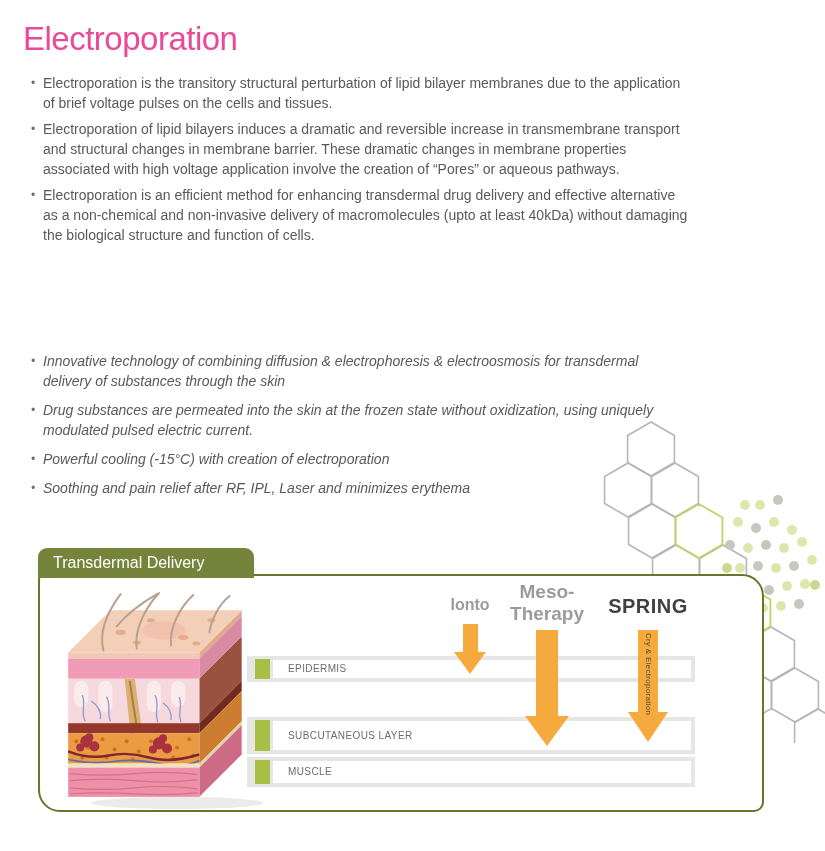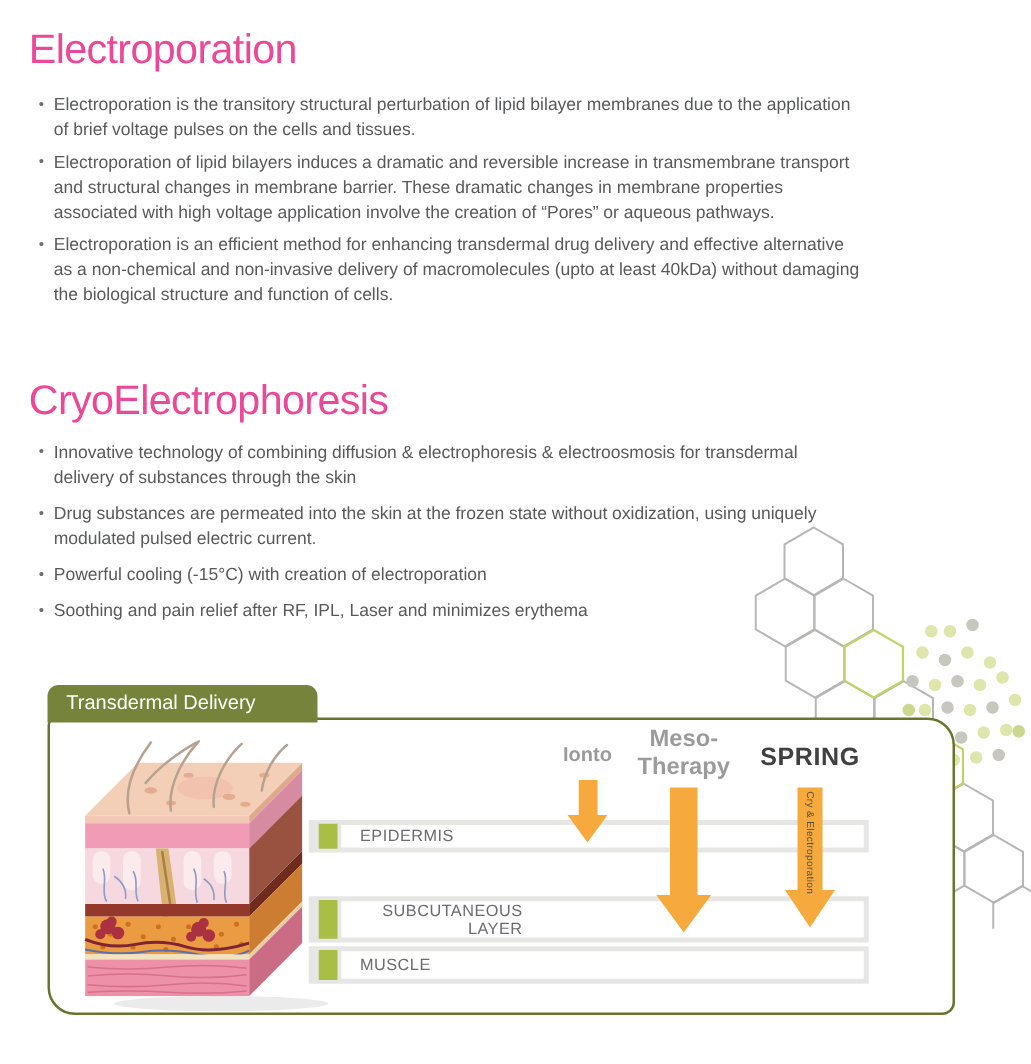--- a/index.html
+++ b/index.html
@@ -16,21 +16,21 @@
   }
   #title-1{top:20px;}
   #title-2{top:301px;}
   ul.bullets{
     position:absolute;left:30px;width:660px;margin:0;padding:0;list-style:none;
     font-size:14px;line-height:20px;color:#58595B;
   }
   #bullets-1{top:73px;}
   #bullets-2{top:351px;}
   ul.bullets li{position:relative;padding-left:13px;margin:0 0 6px 0;}
-  #bullets-2 li{margin-bottom:9px;}
+  #bullets-2 li{margin-bottom:9px;font-style:italic;}
   ul.bullets li::before{
     content:"\2022";position:absolute;left:1px;top:0;color:#6D6E71;font-size:12px;
   }
   
   .panel{position:absolute;left:38px;top:548px;width:726px;height:264px;z-index:2;}
   .panel-tab{
     position:absolute;left:0;top:0;width:216px;height:30px;z-index:3;
     background:#76843B;border-radius:9px 9px 0 0;
     color:#ffffff;font-size:16px;line-height:29px;padding-left:15px;box-sizing:border-box;
   }
@@ -40,21 +40,21 @@
     border-radius:6px 22px 10px 22px;z-index:2;
   }
   .skin-illustration{position:absolute;left:18px;top:14px;width:212px;height:222px;}
   
   .rows{position:absolute;left:207px;top:78px;width:448px;height:140px;}
   .layer-row{position:absolute;left:0;width:448px;background:#E6E6E4;}
   .layer-row .inner{position:absolute;left:26px;right:4px;top:4px;bottom:4px;background:#ffffff;}
   .layer-row .marker{position:absolute;left:8px;top:3px;bottom:3px;width:15px;background:#A9BE45;}
   .layer-row .lbl{
     position:absolute;left:41px;top:50%;transform:translateY(-50%);
-    font-size:13px;letter-spacing:0.4px;color:#6B6C6E;line-height:14px;max-width:130px;text-align:right;
+    font-size:10px;letter-spacing:0.4px;color:#6B6C6E;line-height:14px;max-width:130px;text-align:right;
   }
   #row-0{top:2px;height:26px;}
   #row-1{top:31px;height:27px;}
   #row-2{top:63px;height:37px;}
   #row-3{top:103px;height:30px;}
   
   .col-label{position:absolute;text-align:center;font-weight:bold;color:#9B9B9B;}
   #label-ionto{left:392px;top:20px;width:76px;font-size:16px;}
   #label-meso{left:460px;top:5px;width:94px;font-size:19px;line-height:22px;}
   #label-spring{left:561px;top:19px;width:94px;font-size:20px;color:#404040;letter-spacing:0.5px;}
@@ -134,21 +134,20 @@
 <div class="content">
 
   <h1 class="title" id="title-1">Electroporation</h1>
 
   <ul class="bullets" id="bullets-1">
     <li>Electroporation is the transitory structural perturbation of lipid bilayer membranes due to the application of brief voltage pulses on the cells and tissues.</li>
     <li>Electroporation of lipid bilayers induces a dramatic and reversible increase in transmembrane transport and structural changes in membrane barrier. These dramatic changes in membrane properties associated with high voltage application involve the creation of “Pores” or aqueous pathways.</li>
     <li>Electroporation is an efficient method for enhancing transdermal drug delivery and effective alternative as a non-chemical and non-invasive delivery of macromolecules (upto at least 40kDa) without damaging the biological structure and function of cells.</li>
   </ul>
 
-  <h1 class="title" id="title-2">CryoElectrophoresis</h1>
 
   <ul class="bullets" id="bullets-2">
     <li>Innovative technology of combining diffusion &amp; electrophoresis &amp; electroosmosis for transdermal delivery of substances through the skin</li>
     <li>Drug substances are permeated into the skin at the frozen state without oxidization, using uniquely modulated pulsed electric current.</li>
     <li>Powerful cooling (-15°C) with creation of electroporation</li>
     <li>Soothing and pain relief after RF, IPL, Laser and minimizes erythema</li>
   </ul>
 
   <div class="panel">
     <div class="panel-tab">Transdermal Delivery</div>

